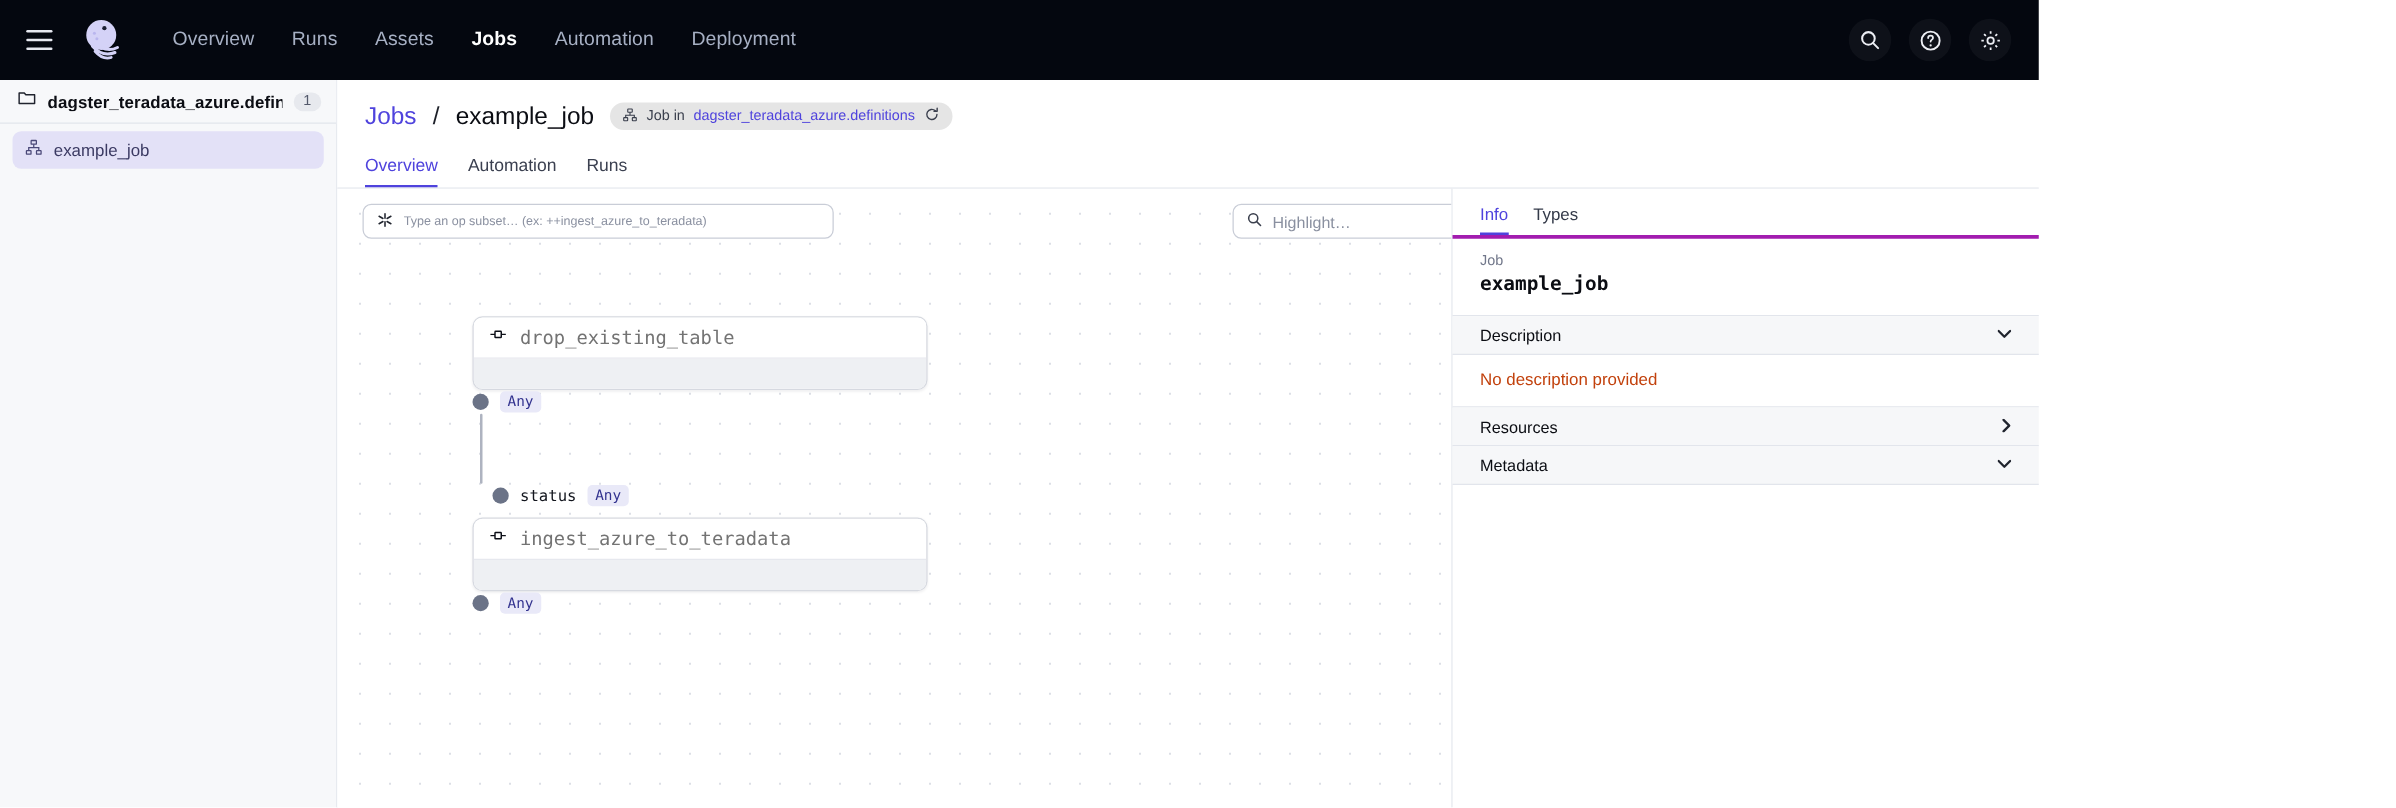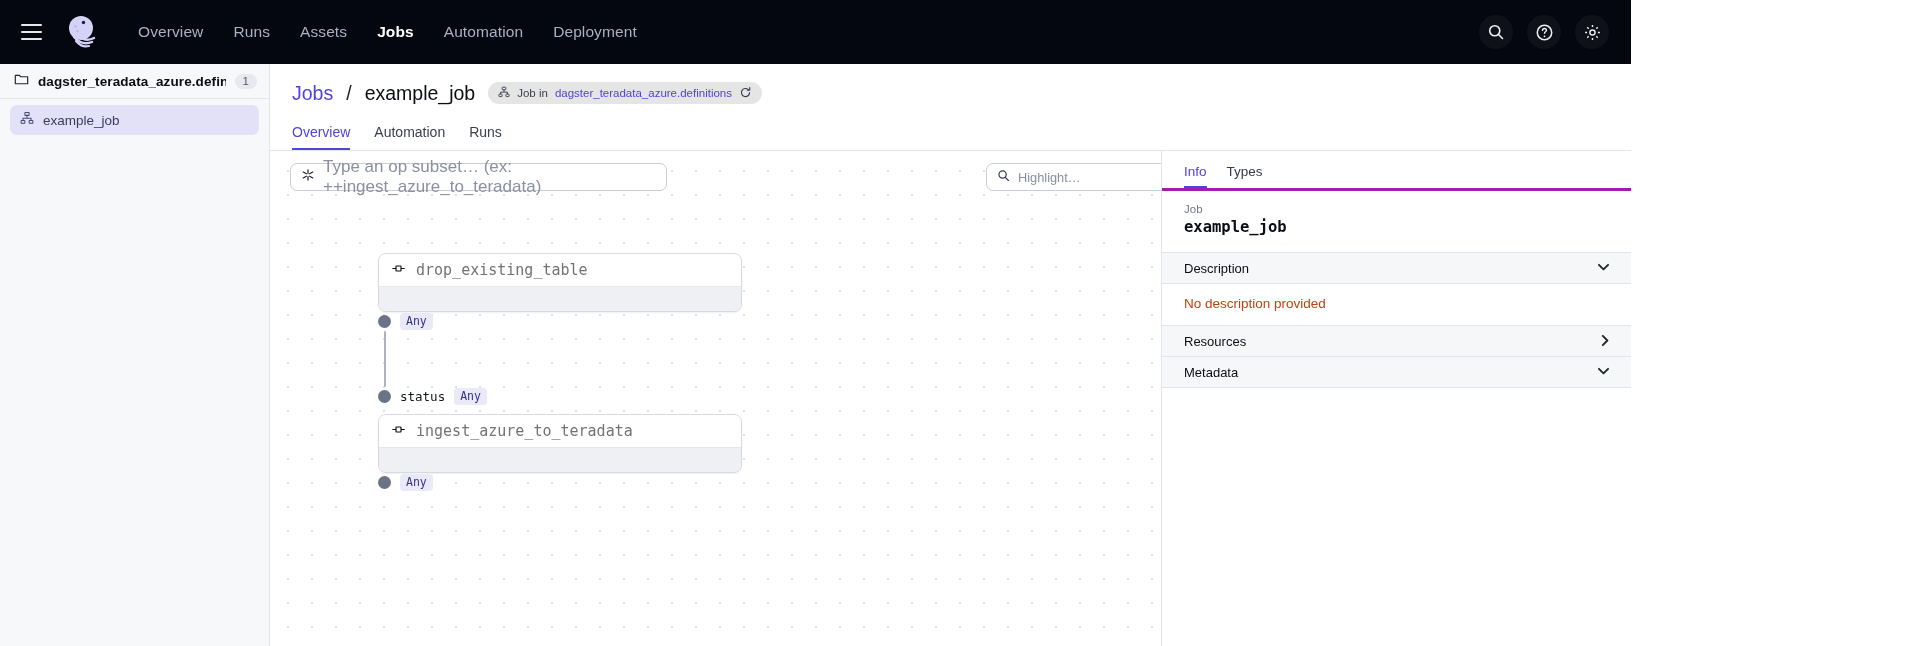--- a/index.html
+++ b/index.html
@@ -88,21 +88,21 @@
     flex:1; position:relative; min-width:0; overflow:hidden;
     background-color:#ffffff;
     background-image: radial-gradient(#dcdfe6 1.2px, transparent 1.2px);
     background-size: 24px 24px;
     background-position: 6px 8px;
   }
   .op-subset-input {
     position:absolute; left: 20px; top: 12px; width: 377px; height: 28px;
     background:#ffffff; border:1px solid #c9cdd7; border-radius:7px;
     display:flex; align-items:center; gap:8px; padding: 0 10px;
-    font-size:17px; color:#8a90a0; cursor:text;
+    font-size:10px; color:#8a90a0; cursor:text;
   }
   .highlight-input {
     position:absolute; left: 716px; top: 12px; width: 190px; height: 28px;
     background:#ffffff; border:1px solid #c9cdd7; border-radius:7px;
     display:flex; align-items:center; gap:8px; padding: 0 10px;
     font-size:12.8px; color:#8a90a0; cursor:text;
   }
 
   
   .node {
@@ -325,21 +325,21 @@
             <div class="node-body"></div>
           </div>
 
           <div class="port-row" style="left:108px; top:162px;">
             <span class="port-dot"></span>
             <span class="type-chip">Any</span>
           </div>
 
           <div class="edge" style="left:114px; top:180px; height:56px;"></div>
 
-          <div class="port-row" style="left:108px; top:237px;">
+          <div class="port-row" style="left:124px; top:237px;">
             <span class="port-dot"></span>
             <span class="port-name">status</span>
             <span class="type-chip">Any</span>
           </div>
 
           <div class="node" style="left:108px; top:263px;">
             <div class="node-head">
               <span>
                 <svg width="15" height="15" viewBox="0 0 18 18" aria-hidden="true">
                   <g stroke="#0c0f17" stroke-width="1.4" fill="none">

